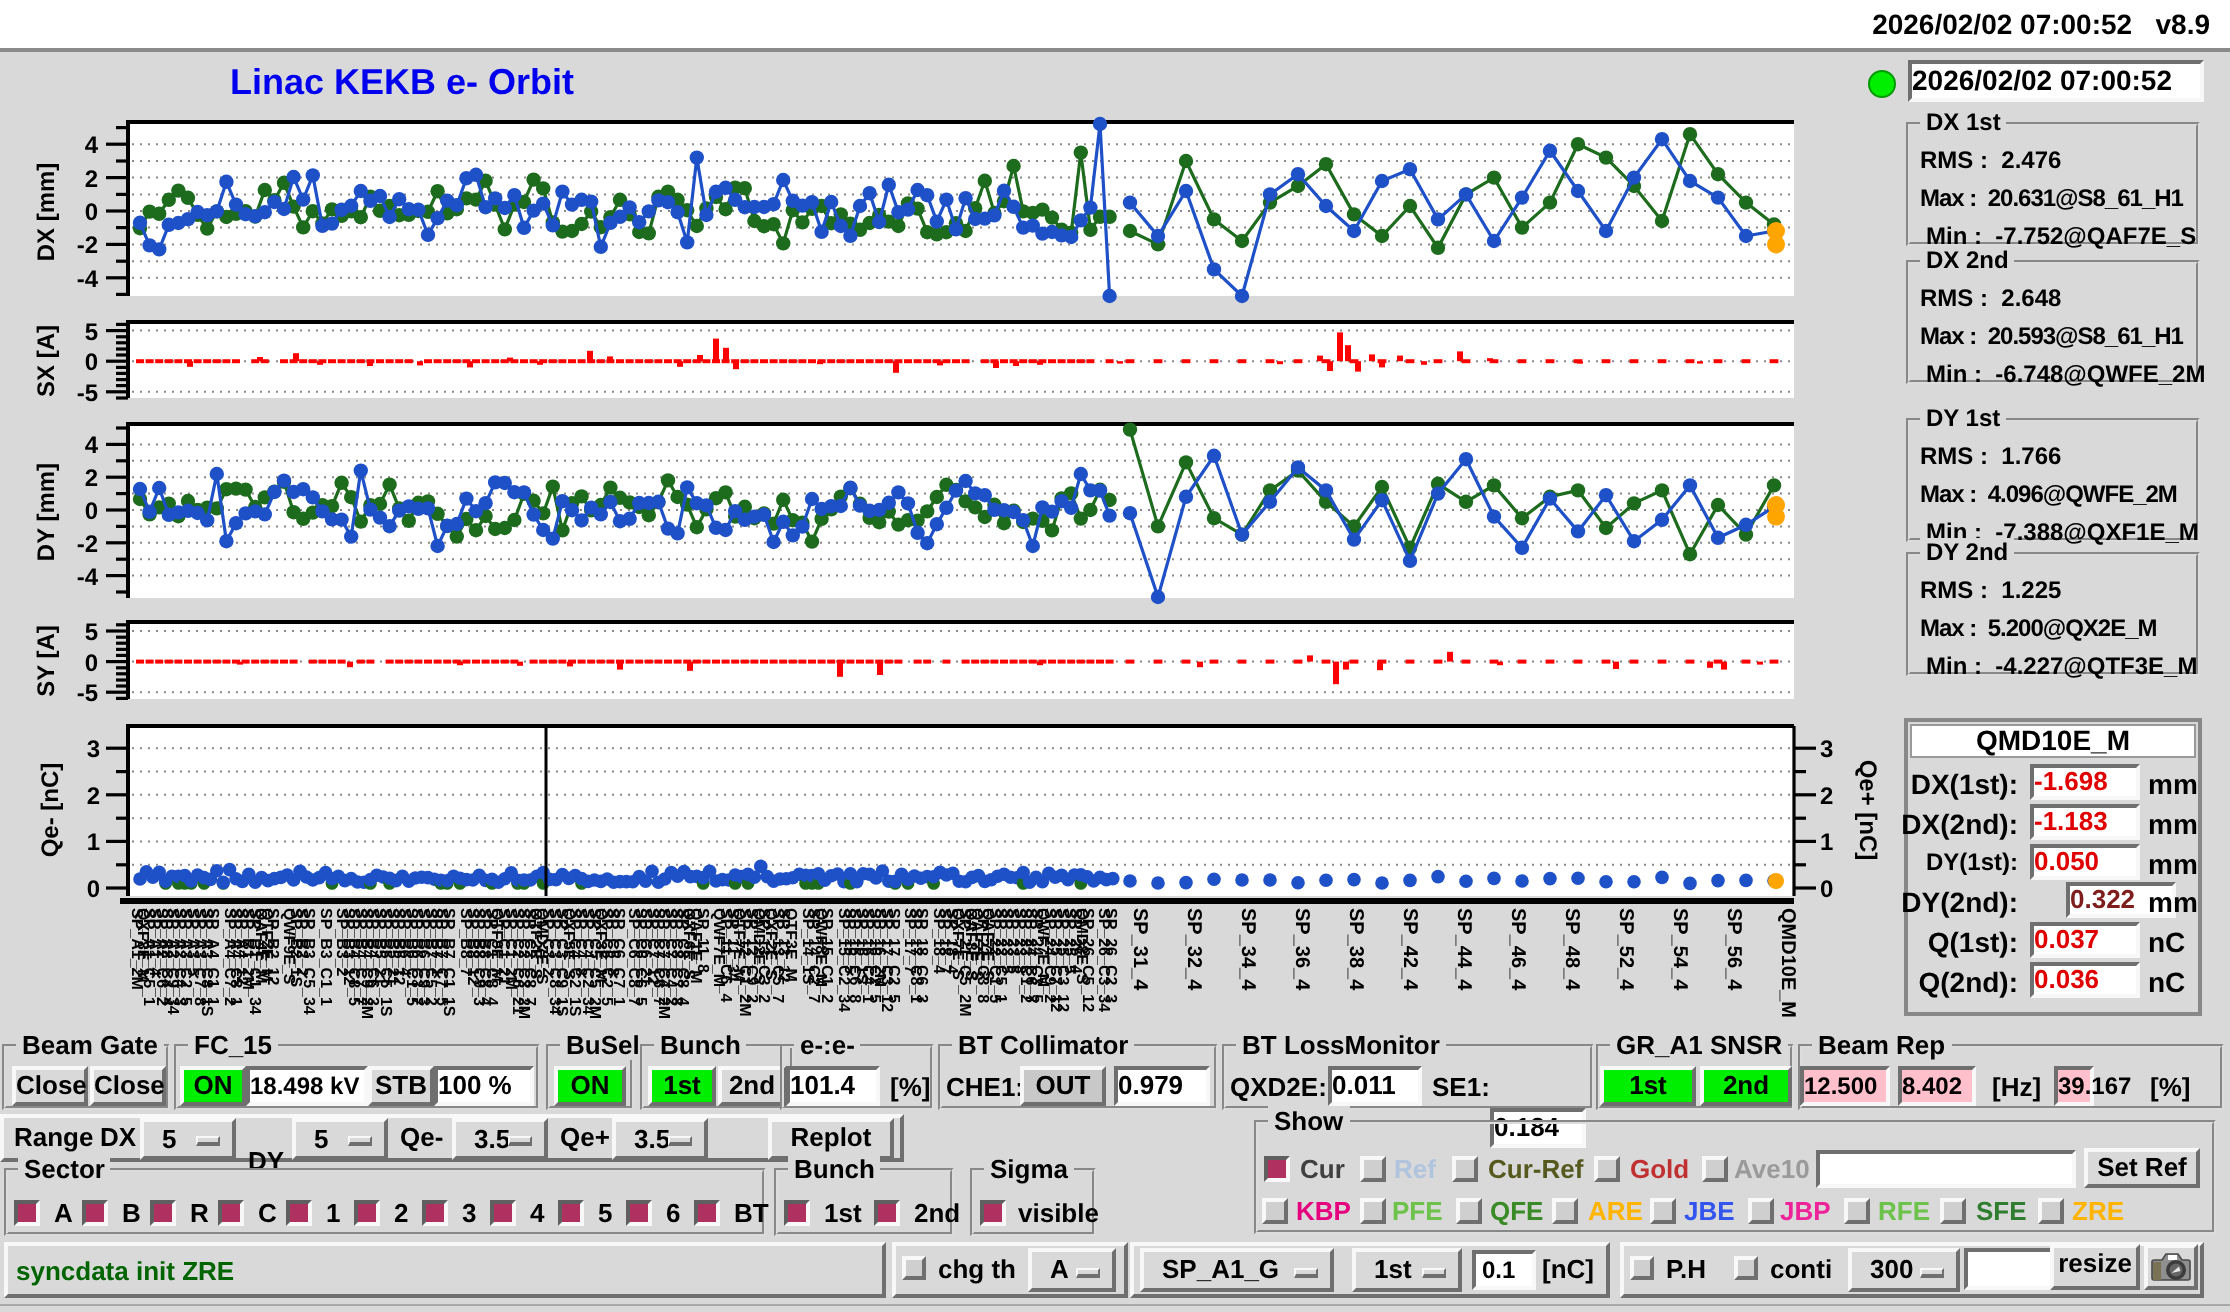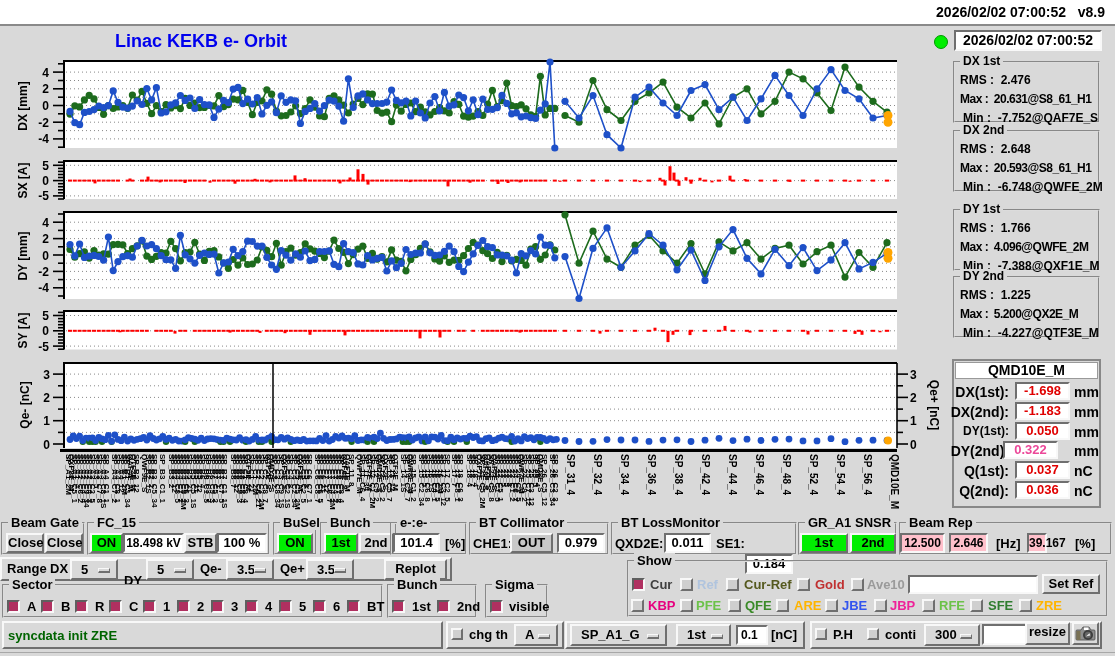--- a/index.html
+++ b/index.html
@@ -1,19 +1,19 @@
 <!DOCTYPE html>
 <html><head><meta charset="utf-8"><style>
 *{margin:0;padding:0;box-sizing:border-box}
 html,body{width:1115px;height:656px}
 body{background:#d9d9d9;font-family:"Liberation Sans",sans-serif;font-weight:bold;position:relative;overflow:hidden;color:#000}
 .abs{position:absolute}
 .topbar{position:absolute;left:0;top:0;width:1115px;height:26px;background:#fff;border-bottom:2px solid #8a8a8a}
 .btn{position:absolute;background:#d9d9d9;border-top:2px solid #f8f8f8;border-left:2px solid #f8f8f8;border-right:2px solid #6f6f6f;border-bottom:2px solid #6f6f6f;text-align:center;font-size:13px;line-height:16px}
-.sunk{position:absolute;background:#fff;border-top:2px solid #6f6f6f;border-left:2px solid #6f6f6f;border-right:2px solid #f8f8f8;border-bottom:2px solid #f8f8f8;text-align:center;font-size:13px;line-height:16px}
+.sunk{position:absolute;background:#fff;border-top:2px solid #6f6f6f;border-left:2px solid #6f6f6f;border-right:2px solid #f8f8f8;border-bottom:2px solid #f8f8f8;text-align:left;font-size:13px;line-height:16px}
 .grp{position:absolute;border:2px groove #dcdcdc}
 .grp>span{position:absolute;top:-9px;left:5px;background:#d9d9d9;padding:0 3px;font-size:13px;white-space:nowrap}
 .cb{position:absolute;width:13px;height:13px;background:#b03060;border-top:2px solid #5f5f5f;border-left:2px solid #5f5f5f;border-right:2px solid #f8f8f8;border-bottom:2px solid #f8f8f8}
 .cbo{position:absolute;width:13px;height:13px;background:#cfcfcf;border-top:2px solid #f8f8f8;border-left:2px solid #f8f8f8;border-right:2px solid #6f6f6f;border-bottom:2px solid #6f6f6f}
 .lb{position:absolute;font-size:13px;white-space:nowrap}
 .dd{position:absolute;background:#d9d9d9;border-top:2px solid #f8f8f8;border-left:2px solid #f8f8f8;border-right:2px solid #6f6f6f;border-bottom:2px solid #6f6f6f;font-size:13px;line-height:17px;padding-left:9px}
 .dd>i{position:absolute;right:6px;top:7px;width:12px;height:5px;background:#d9d9d9;border-top:1px solid #f8f8f8;border-left:1px solid #f8f8f8;border-right:1px solid #6f6f6f;border-bottom:2px solid #6f6f6f}
 .strip{position:absolute;background:#d9d9d9;border-top:2px solid #f8f8f8;border-left:2px solid #f8f8f8;border-right:2px solid #6f6f6f;border-bottom:2px solid #6f6f6f}
 </style></head><body>
 <div class="topbar"></div>
@@ -1362,21 +1362,21 @@
     <div class="lb" style="right:90px;top:23px;font-size:14px">DX(1st):</div>
     <div class="sunk" style="left:61px;top:21px;width:55px;height:18px;color:#e00000;line-height:14px">-1.698</div>
     <div class="lb" style="left:120px;top:23px;font-size:14px">mm</div>
     <div class="lb" style="right:90px;top:43px;font-size:14px">DX(2nd):</div>
     <div class="sunk" style="left:61px;top:41px;width:55px;height:18px;color:#e00000;line-height:14px">-1.183</div>
     <div class="lb" style="left:120px;top:43px;font-size:14px">mm</div>
     <div class="lb" style="right:90px;top:63px;font-size:12px">DY(1st):</div>
     <div class="sunk" style="left:61px;top:61px;width:55px;height:18px;color:#e00000;line-height:14px">0.050</div>
     <div class="lb" style="left:120px;top:63px;font-size:14px">mm</div>
     <div class="lb" style="right:90px;top:82px;font-size:14px">DY(2nd):</div>
-    <div class="sunk" style="left:49px;top:80px;width:55px;height:18px;color:#ec4899;line-height:14px">0.322</div>
+    <div class="sunk" style="left:79px;top:80px;width:55px;height:18px;color:#7f1d1d;line-height:14px">0.322</div>
     <div class="lb" style="left:120px;top:82px;font-size:14px">mm</div>
     <div class="lb" style="right:90px;top:102px;font-size:14px">Q(1st):</div>
     <div class="sunk" style="left:61px;top:100px;width:55px;height:18px;color:#e00000;line-height:14px">0.037</div>
     <div class="lb" style="left:120px;top:102px;font-size:14px">nC</div>
     <div class="lb" style="right:90px;top:122px;font-size:14px">Q(2nd):</div>
     <div class="sunk" style="left:61px;top:120px;width:55px;height:18px;color:#e00000;line-height:14px">0.036</div>
     <div class="lb" style="left:120px;top:122px;font-size:14px">nC</div>
   </div>
 <div class="grp" style="left:1px;top:522px;width:84px;height:33px">
     <span>Beam Gate</span>
@@ -1419,21 +1419,21 @@
 <div class="sunk" style="left:745px;top:554px;width:48px;height:20px">0.184</div>
 <div class="grp" style="left:798px;top:522px;width:99px;height:33px">
     <span>GR_A1 SNSR</span>
   </div>
 <div class="btn" style="left:800px;top:533px;width:48px;height:20px;background:#00ee00">1st</div>
 <div class="btn" style="left:850px;top:533px;width:46px;height:20px;background:#00ee00">2nd</div>
 <div class="grp" style="left:899px;top:522px;width:213px;height:33px">
     <span>Beam Rep</span>
   </div>
 <div class="sunk" style="left:900px;top:533px;width:45px;height:20px;background:#ffc0cb;font-size:12px">12.500</div>
-<div class="sunk" style="left:949px;top:533px;width:39px;height:20px;background:#ffc0cb;font-size:12px">2.646</div>
+<div class="sunk" style="left:949px;top:533px;width:39px;height:20px;background:#ffc0cb;font-size:12px">8.402</div>
 <div class="lb" style="left:996px;top:536px">[Hz]</div>
 <div class="sunk" style="left:1027px;top:533px;width:20px;height:20px;background:#ffc0cb;font-size:12px">39.167</div>
 <div class="lb" style="left:1075px;top:536px">[%]</div>
 <div class="strip" style="left:0px;top:557px;width:452px;height:24px"></div>
 <div class="lb" style="left:7px;top:561px">Range</div>
 <div class="lb" style="left:50px;top:561px">DX</div>
 <div class="dd" style="left:70px;top:559px;width:48px;height:21px">5<i></i></div>
 <div class="lb" style="left:124px;top:573px">DY</div>
 <div class="dd" style="left:146px;top:559px;width:48px;height:21px">5<i></i></div>
 <div class="lb" style="left:200px;top:561px">Qe-</div>

